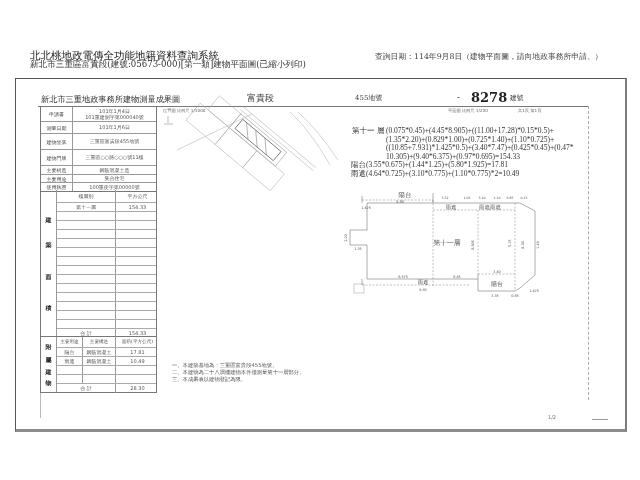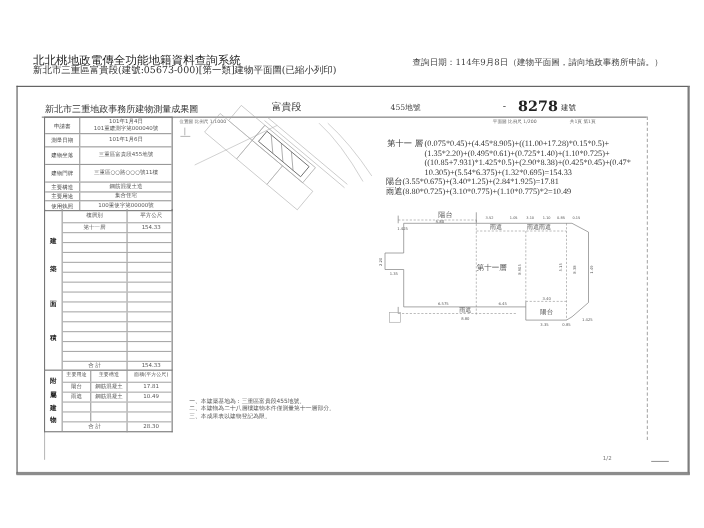--- a/index.html
+++ b/index.html
@@ -202,27 +202,27 @@
       <div class="c" style="width:58px">合 計</div>
       <div class="c" style="width:44px">28.30</div>
     </div>
   </div>
 </div>
 
 <div>
   <div class="abs formula" style="left:352px;top:127px">第十一</div>
   <div class="abs formula" style="left:377px;top:127px">層</div>
   <div class="abs formula" style="left:386px;top:127px">(0.075*0.45)+(4.45*8.905)+((11.00+17.28)*0.15*0.5)+</div>
-  <div class="abs formula" style="left:386px;top:135.5px">(1.35*2.20)+(0.495*0.61)+(0.725*1.40)+(1.10*0.725)+</div>
-  <div class="abs formula" style="left:386px;top:144px">((10.85+7.931)*1.425*0.5)+(2.90*8.38)+(0.425*0.45)+(0.47*</div>
-  <div class="abs formula" style="left:386px;top:152.5px">10.305)+(5.54*6.375)+(1.32*0.695)=154.33</div>
+  <div class="abs formula" style="left:386px;top:135.5px">(1.35*2.20)+(0.829*1.00)+(0.725*1.40)+(1.10*0.725)+</div>
+  <div class="abs formula" style="left:386px;top:144px">((10.85+7.931)*1.425*0.5)+(3.40*7.47)+(0.425*0.45)+(0.47*</div>
+  <div class="abs formula" style="left:386px;top:152.5px">10.305)+(9.40*6.375)+(0.97*0.695)=154.33</div>
   <div class="abs formula" style="left:351px;top:161px">陽台</div>
-  <div class="abs formula" style="left:366px;top:161px">(3.55*0.675)+(3.40*1.25)+(2.84*1.925)=17.81</div>
+  <div class="abs formula" style="left:366px;top:161px">(3.55*0.675)+(1.44*1.25)+(5.80*1.925)=17.81</div>
   <div class="abs formula" style="left:351px;top:169.5px">雨遮</div>
-  <div class="abs formula" style="left:366px;top:169.5px">(8.80*0.725)+(3.10*0.775)+(1.10*0.775)*2=10.49</div>
+  <div class="abs formula" style="left:366px;top:169.5px">(4.64*0.725)+(3.10*0.775)+(1.10*0.775)*2=10.49</div>
 </div>
 
 <div class="abs note" style="left:172px;top:363px">一、本建築基地為：三重區富貴段455地號。</div>
 <div class="abs note" style="left:172px;top:370px">二、本建物為二十八層樓建物本件僅測量第十一層部分。</div>
 <div class="abs note" style="left:172px;top:377px">三、本成果表以建物登記為限。</div>
 
 <div class="abs" style="left:548px;top:415px;font-size:5px;color:#777;font-family:'DejaVu Sans',sans-serif">1/2</div>
 <div class="hline" style="left:592px;top:419px;width:16px;border-top-color:#999"></div>
 
 <svg class="abs" style="left:0;top:0" width="640" height="480" viewBox="0 0 640 480">

